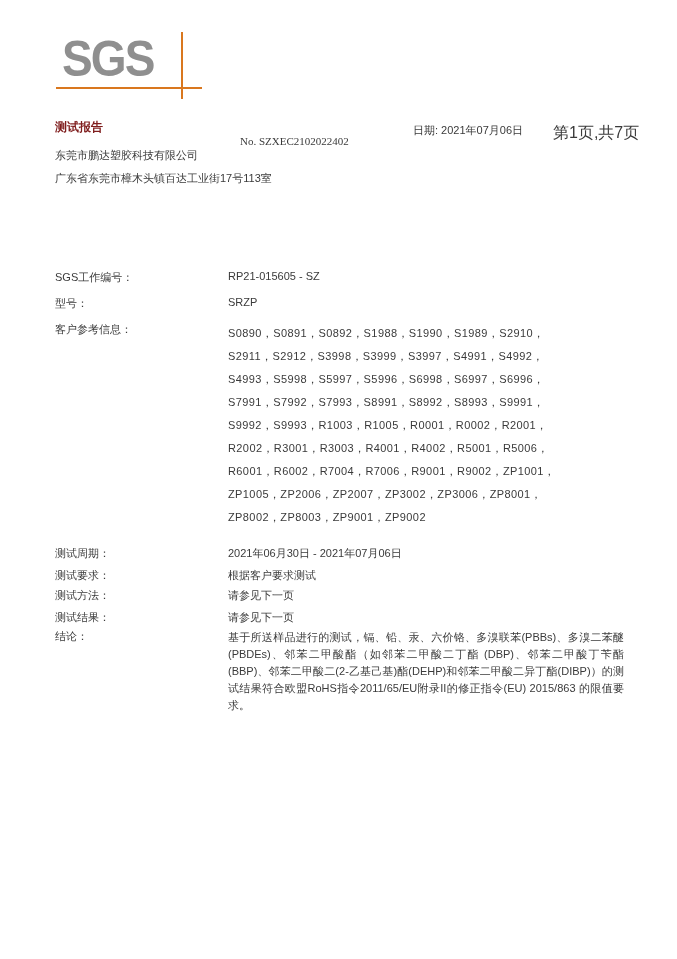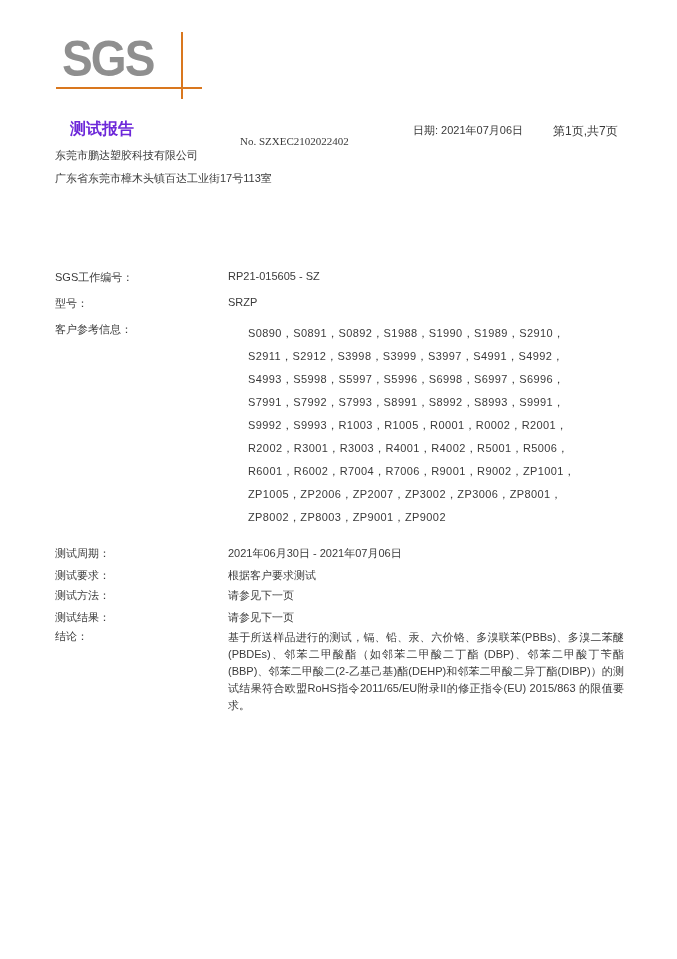--- a/index.html
+++ b/index.html
@@ -6,36 +6,36 @@
   .page{position:relative;width:677px;height:745px;background:#ffffff;overflow:hidden;
         font-family:"Liberation Sans","DejaVu Sans",sans-serif;color:#3a3a3a;}
 
   
   .logo-text{position:absolute;left:62px;top:30px;font-size:50px;font-weight:bold;
              color:#8f8f8f;letter-spacing:-2px;transform:scaleX(.92);transform-origin:left top;}
   .logo-hline{position:absolute;left:56px;top:87px;width:146px;height:2px;background:#d9771e;}
   .logo-vline{position:absolute;left:181px;top:32px;width:2px;height:67px;background:#d9771e;}
 
   
-  .t-title{position:absolute;left:70px;top:119px;font-size:16px;font-weight:bold;color:#6d28d9;}
+  .t-title{position:absolute;left:55px;top:119px;font-size:12px;font-weight:bold;color:#7f1d1d;}
   .t-no{position:absolute;left:240px;top:135px;font-size:11px;font-family:Liberation Serif, serif;}
   .t-date{position:absolute;left:413px;top:123px;font-size:11px;}
-  .t-page{position:absolute;left:553px;top:123px;font-size:12px;}
+  .t-page{position:absolute;left:553px;top:123px;font-size:16px;}
 
   
   .applicant-name{position:absolute;left:55px;top:148px;font-size:11px;}
   .applicant-address{position:absolute;left:55px;top:171px;font-size:11px;}
 
   .intro{position:absolute;left:55px;top:246px;font-size:11px;}
 
   
   .row{position:absolute;left:55px;font-size:11px;display:flex;align-items:flex-start;}
   .lbl{display:inline-block;width:173px;flex:0 0 173px;}
   .val{display:inline-block;}
-  .codes div{line-height:23px;letter-spacing:.4px;margin-left:20px;}
+  .codes div{line-height:23px;letter-spacing:.4px;}
   .conclusion-val{width:396px;line-height:17px;text-align:justify;}
 
   
   .legal{position:absolute;left:183px;top:841px;width:481px;font-size:6px;line-height:6.3px;
          color:#555;text-align:justify;}
   .attention{position:absolute;left:183px;top:904px;width:481px;font-size:6px;line-height:6.6px;
              font-weight:bold;color:#e87425;}
   .addr1{position:absolute;left:188px;top:919px;font-size:6.3px;color:#444;white-space:nowrap;}
   .addr2{position:absolute;left:188px;top:931px;font-size:6.8px;color:#333;white-space:nowrap;}
   .footer-vline{position:absolute;left:182px;top:915px;width:2px;height:44px;background:#d9771e;}

